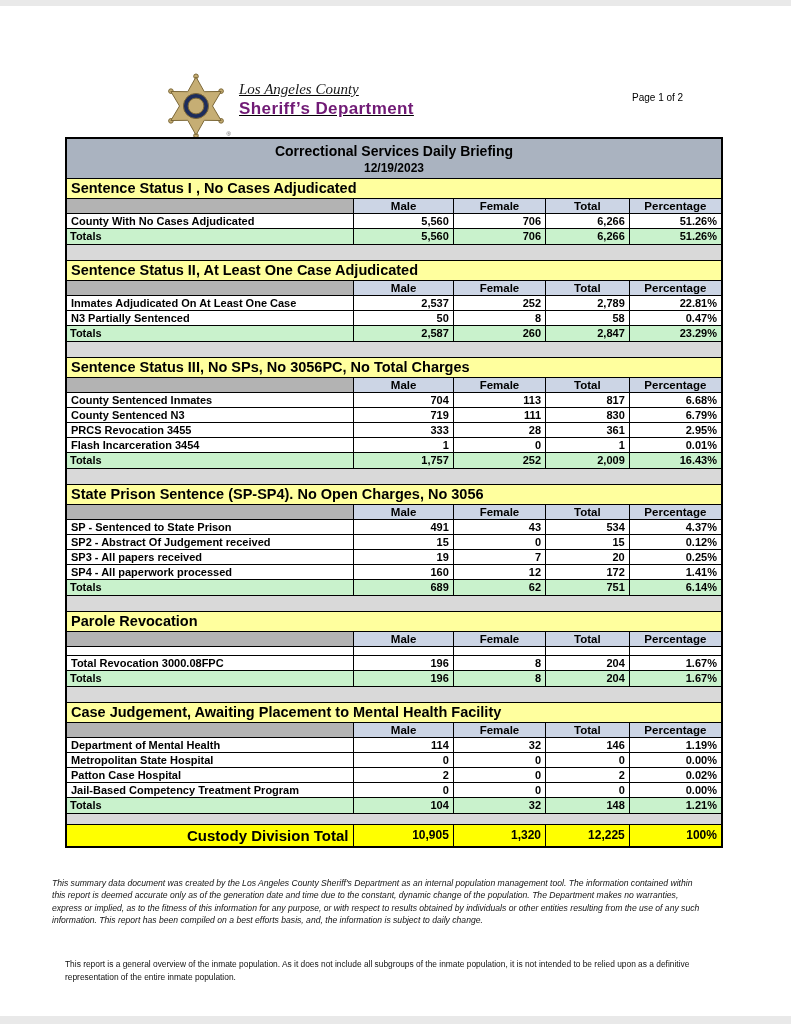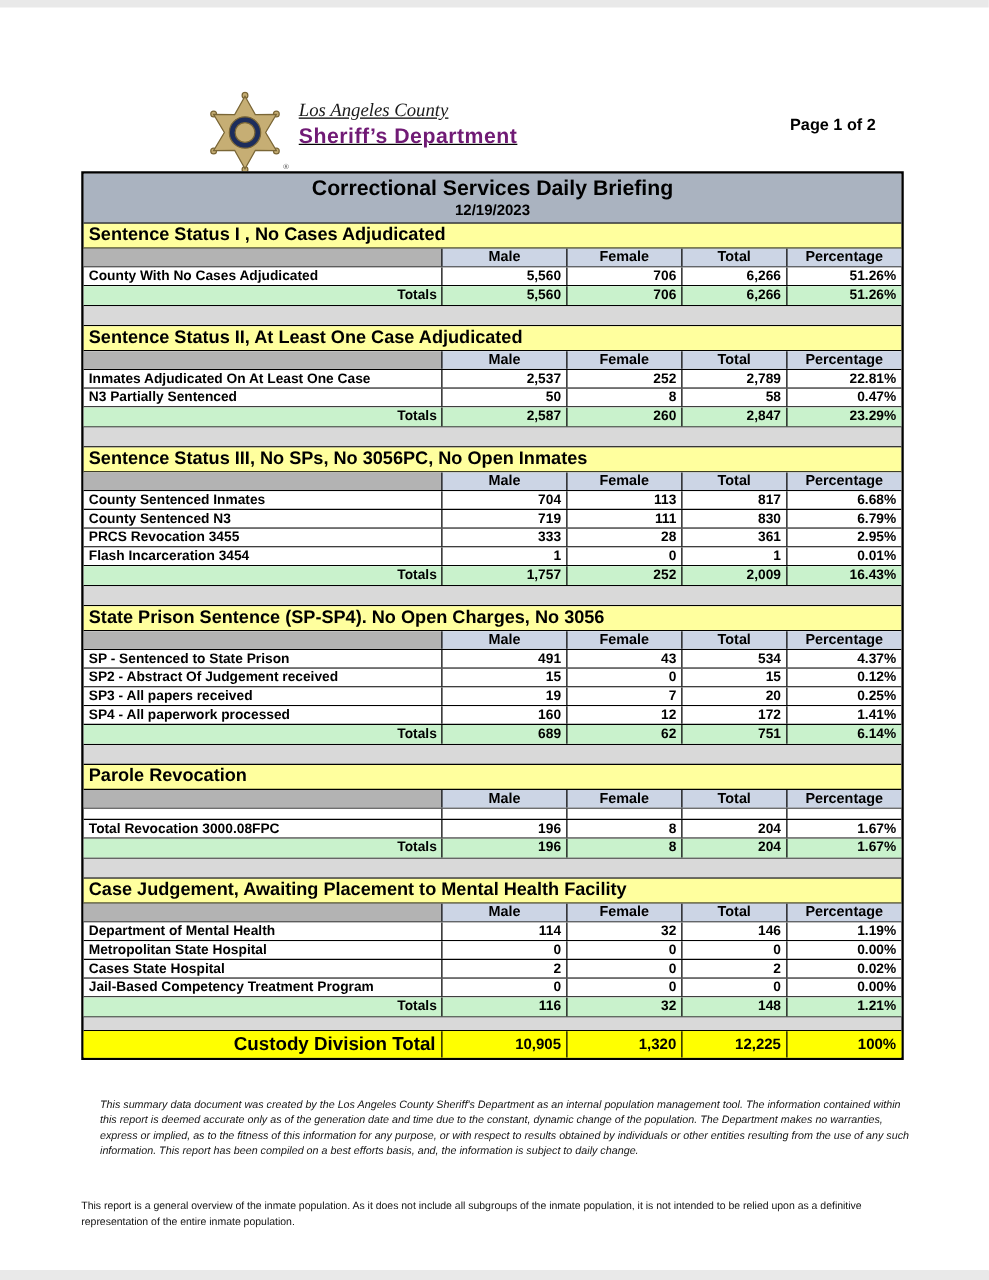--- a/index.html
+++ b/index.html
@@ -12,53 +12,53 @@
   .edge-top { top:0; }
   .edge-bottom { bottom:0; height:8px; }
 
   
   .letterhead { position:absolute; top:73px; left:163px; display:flex; align-items:flex-start;text-decoration:underline; }
   .star-wrap { position:relative; width:66px; height:66px; }
   .reg-mark { position:absolute; right:-2px; bottom:2px; font-size:6px; color:#555; }
   .logo-text { margin-left:10px; padding-top:8px; }
   .logo-county { font-family:"Liberation Serif", serif; font-style:italic; font-size:15px; color:#1a1a1a; }
   .logo-dept { font-size:17px; font-weight:bold; letter-spacing:0.4px; color:#701a75; margin-top:1px; }
-  .page-indicator { position:absolute; top:92px; left:632px; font-size:13px; font-weight:bold; color:#000; }
+  .page-indicator { position:absolute; top:92px; left:632px; font-size:10px; font-weight:normal; color:#000; }
 
   
   :root {
     --c-banner:#aab3c0; --c-section-header:#ffff9e; --c-column-header:#ccd5e5;
     --c-totals-row:#c9f2cc; --c-grand-total:#ffff00; --c-header-label:#b3b3b3; --c-spacer:#d9d9d9;
   }
   .report { position:absolute; top:137px; left:65px; width:658px; border:2px solid #000; font-weight:bold; background:#fff; }
   .banner { background:var(--c-banner); text-align:center; padding:2px 0 3px; border-bottom:1px solid #000; }
-  .banner-title { font-size:17px; line-height:20px; }
+  .banner-title { font-size:14px; line-height:20px; }
   .banner-date { font-size:12px; line-height:14px; }
 
   .section-title { background:var(--c-section-header); font-size:14.5px; line-height:17px; padding:1px 4px; border-bottom:1px solid #000; }
 
   .trow { display:grid; grid-template-columns:43.8% 15.2% 14.1% 12.8% 14.1%; border-bottom:1px solid #000; background:#fff; }
   .cell { height:14px; line-height:14px; font-size:11px; padding:0 3px; overflow:hidden; white-space:nowrap; }
   .cell + .cell { border-left:1px solid #000; }
   .col-head { background:var(--c-column-header); text-align:center; font-size:11.5px; }
   .header-label { background:var(--c-header-label); }
   .row-label { text-align:left; padding-left:4px; }
   .num { text-align:right; padding-right:4px; }
   .gap-row .cell { height:8px; line-height:8px; }
   .totals-row .cell { background:var(--c-totals-row); height:15px; line-height:15px; }
-  .totals-label { text-align:right; padding-right:4px; }
+  .totals-label { padding-right:4px; }
   .spacer { height:16px; background:var(--c-spacer); border-bottom:1px solid #000; }
   .pre-grand-spacer { height:11px; }
   .grand-row { display:grid; grid-template-columns:43.8% 15.2% 14.1% 12.8% 14.1%; background:var(--c-grand-total); }
   .grand-row .cell { height:21px; line-height:21px; background:var(--c-grand-total); }
   .grand-label { font-size:15px; text-align:right; padding-right:5px; }
   .grand-num { font-size:12px; }
 
   
-  .disclaimer { position:absolute; top:868px; left:80px; width:652px; font-size:8.6px; font-style:italic; line-height:1.45; color:#141414; }
+  .disclaimer { position:absolute; top:868px; left:52px; width:652px; font-size:8.6px; font-style:italic; line-height:1.45; color:#141414; }
   .note { position:absolute; top:950px; left:65px; width:656px; font-size:8.4px; line-height:1.55; color:#111; }
 </style>
 </head>
 <body>
 
 <div class="edge-strip edge-top"></div>
 
 <header class="letterhead">
   <div class="star-wrap">
     <svg viewBox="0 0 100 100" width="66" height="66">
@@ -142,21 +142,21 @@
         <div class="trow totals-row">
           <div class="cell totals-label">Totals</div>
           <div class="cell num">2,587</div>
           <div class="cell num">260</div>
           <div class="cell num">2,847</div>
           <div class="cell num">23.29%</div>
         </div>
       </div>
       <div class="spacer"></div>
       <div class="section">
-        <div class="section-title">Sentence Status III, No SPs, No 3056PC, No Open Inmates</div>
+        <div class="section-title">Sentence Status III, No SPs, No 3056PC, No Total Charges</div>
         <div class="trow header-row">
           <div class="cell header-label"></div>
           <div class="cell col-head">Male</div>
           <div class="cell col-head">Female</div>
           <div class="cell col-head">Total</div>
           <div class="cell col-head">Percentage</div>
         </div>
         <div class="trow">
           <div class="cell row-label">County Sentenced Inmates</div>
           <div class="cell num">704</div>
@@ -289,36 +289,36 @@
           <div class="cell num">1.19%</div>
         </div>
         <div class="trow">
           <div class="cell row-label">Metropolitan State Hospital</div>
           <div class="cell num">0</div>
           <div class="cell num">0</div>
           <div class="cell num">0</div>
           <div class="cell num">0.00%</div>
         </div>
         <div class="trow">
-          <div class="cell row-label">Cases State Hospital</div>
+          <div class="cell row-label">Patton Case Hospital</div>
           <div class="cell num">2</div>
           <div class="cell num">0</div>
           <div class="cell num">2</div>
           <div class="cell num">0.02%</div>
         </div>
         <div class="trow">
           <div class="cell row-label">Jail-Based Competency Treatment Program</div>
           <div class="cell num">0</div>
           <div class="cell num">0</div>
           <div class="cell num">0</div>
           <div class="cell num">0.00%</div>
         </div>
         <div class="trow totals-row">
           <div class="cell totals-label">Totals</div>
-          <div class="cell num">116</div>
+          <div class="cell num">104</div>
           <div class="cell num">32</div>
           <div class="cell num">148</div>
           <div class="cell num">1.21%</div>
         </div>
       </div>
     </div>
 
   <div class="spacer pre-grand-spacer"></div>
 
   <div class="grand-row">

